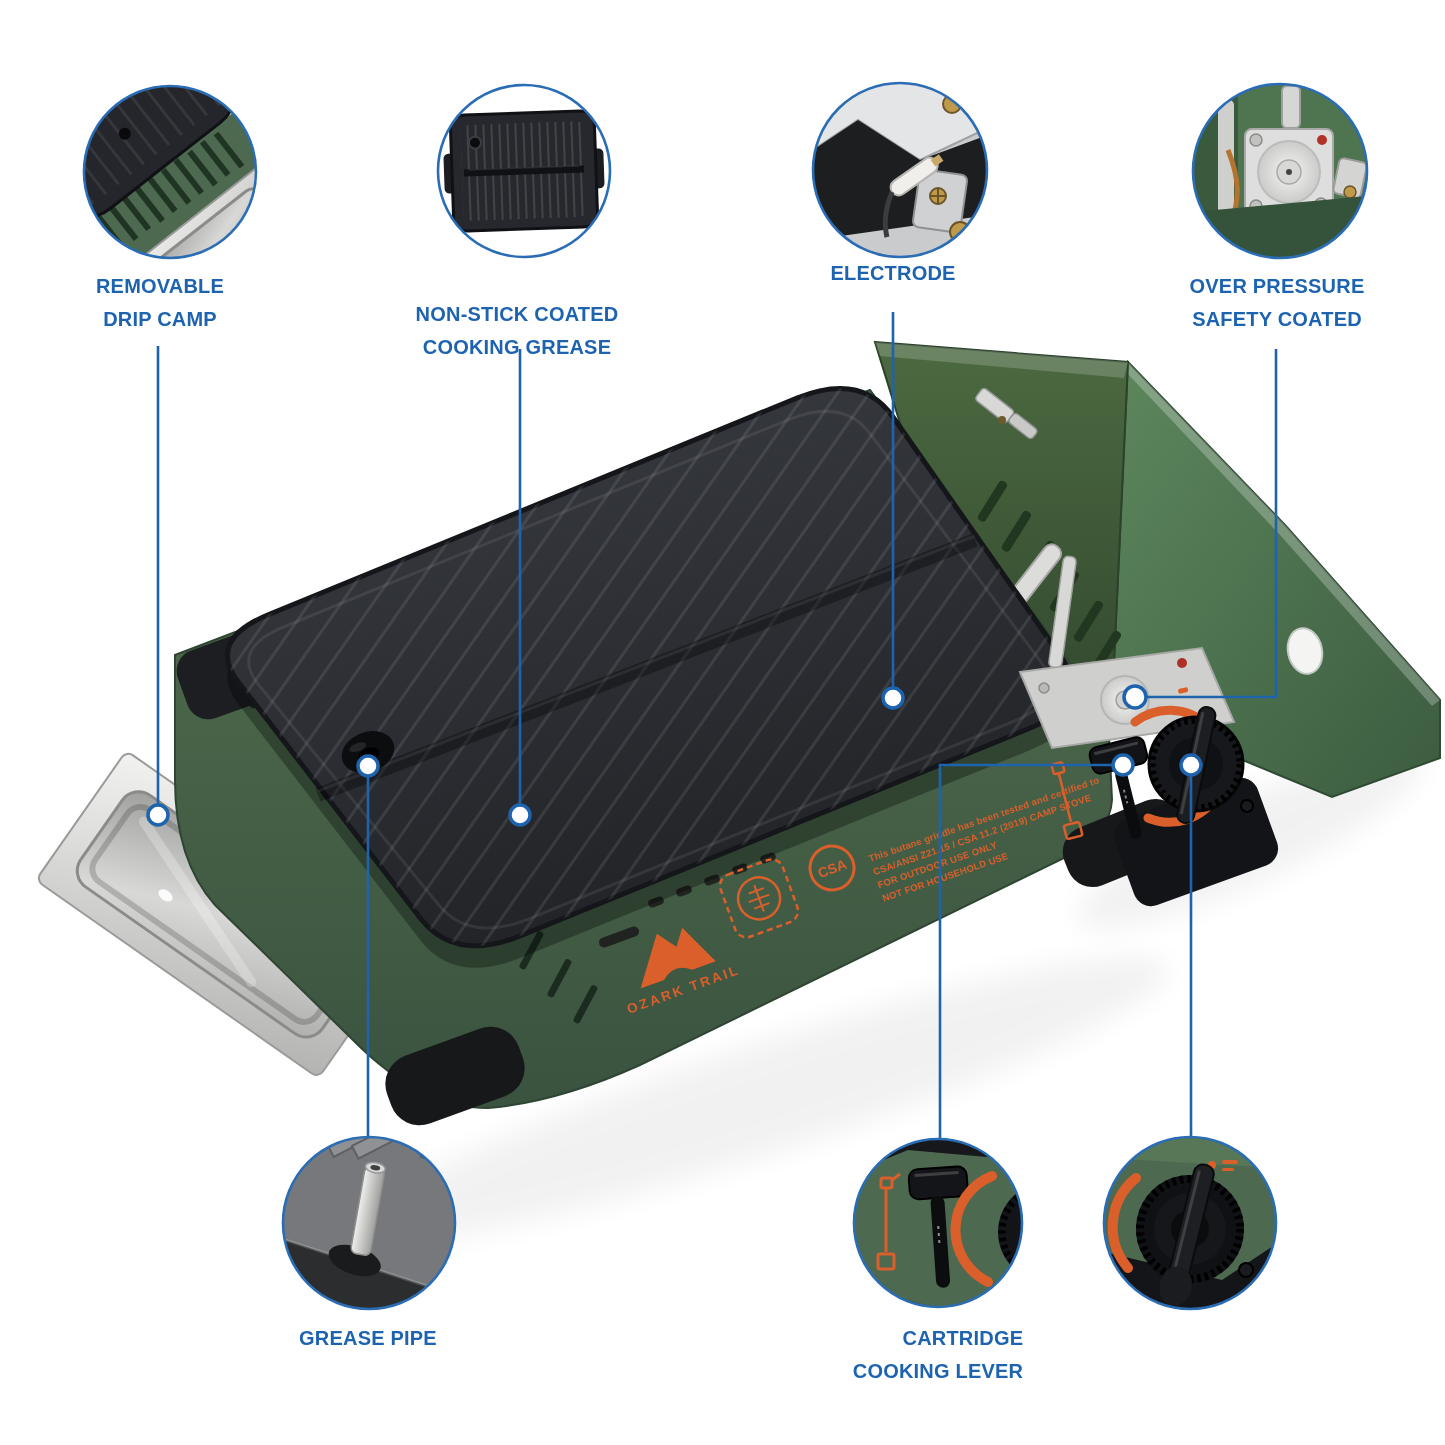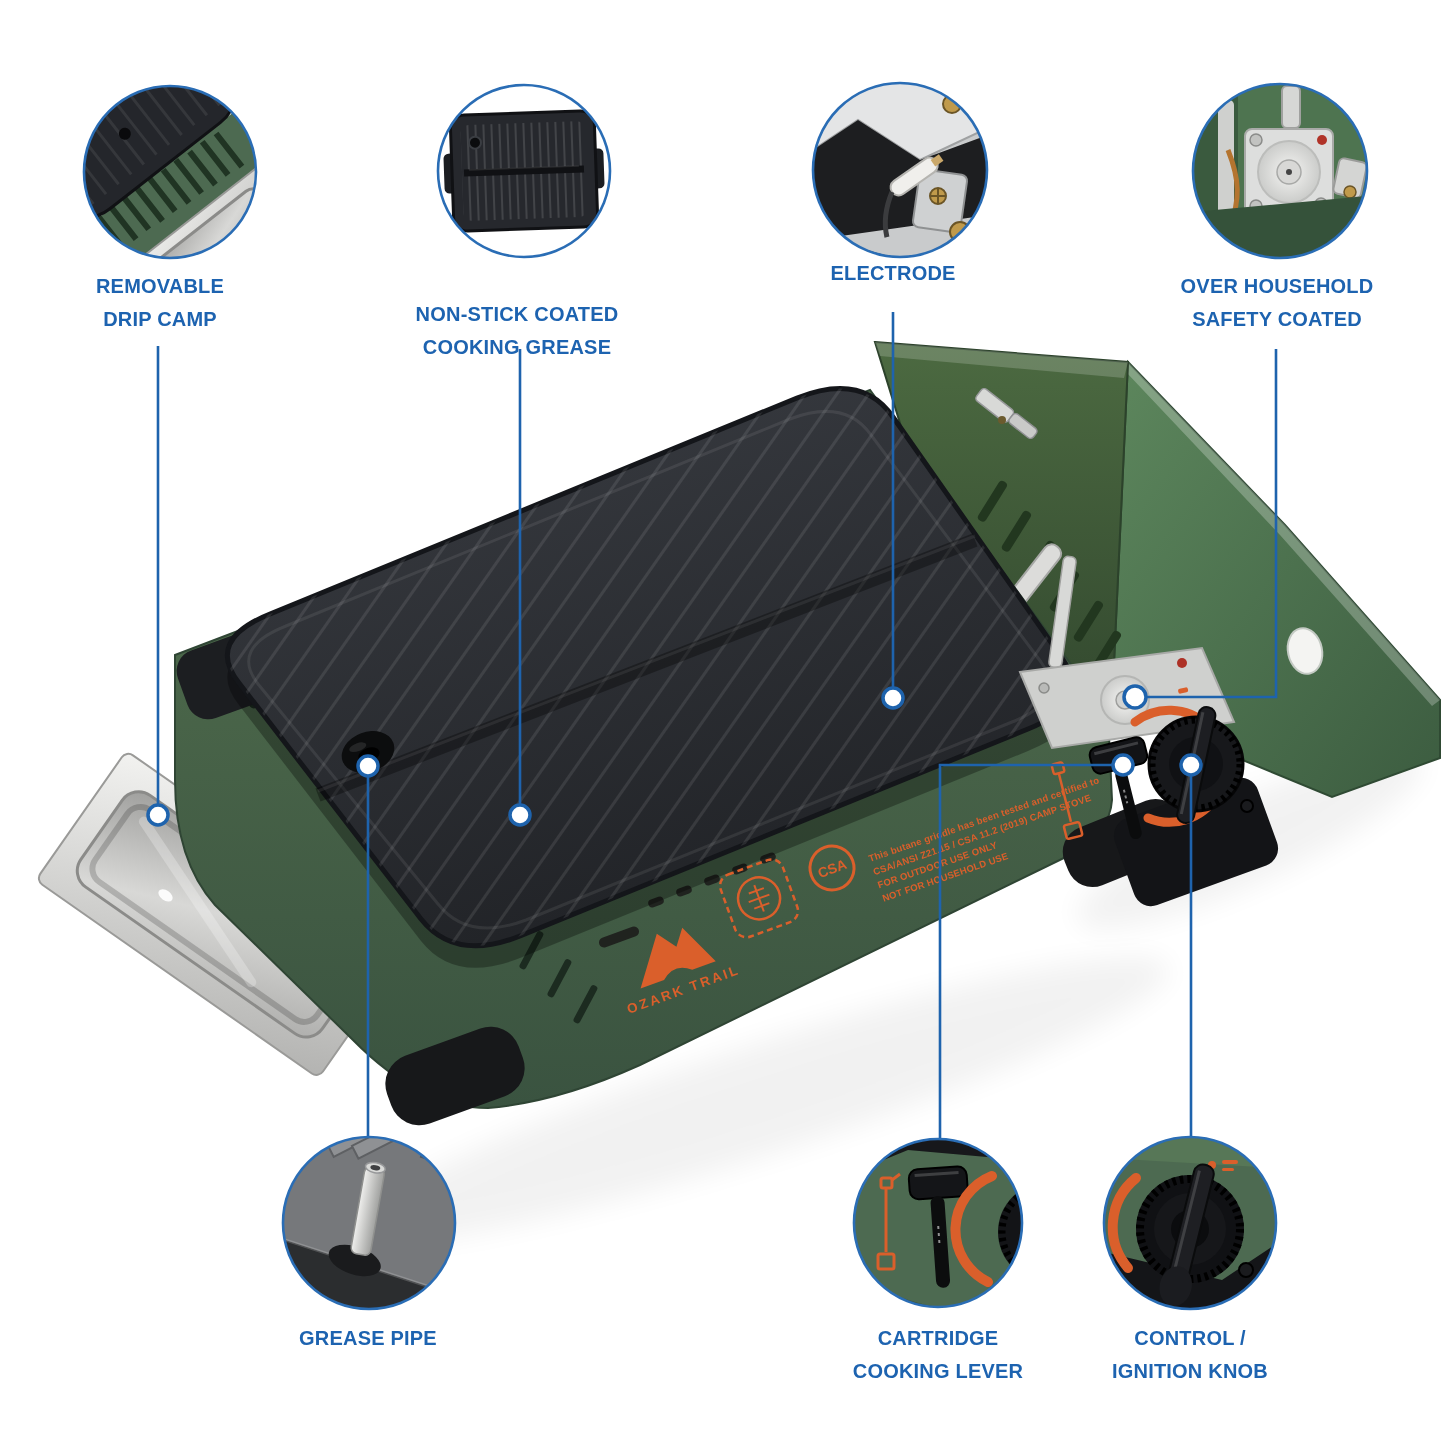--- a/index.html
+++ b/index.html
@@ -398,27 +398,23 @@
   <span class="lab-line">DRIP CAMP</span>
 </div>
 <div class="callout-label" style="left:517px;top:270px;margin-top:28px;">
   <span class="lab-line">NON-STICK COATED</span>
   <span class="lab-line">COOKING GREASE</span>
 </div>
 <div class="callout-label" style="left:893px;top:257px;">
   <span class="lab-line">ELECTRODE</span>
 </div>
 <div class="callout-label" style="left:1277px;top:270px;">
-  <span class="lab-line">OVER HOUSEHOLD</span>
+  <span class="lab-line">OVER PRESSURE</span>
   <span class="lab-line">SAFETY COATED</span>
 </div>
 <div class="callout-label" style="left:368px;top:1322px;">
   <span class="lab-line">GREASE PIPE</span>
 </div>
-<div class="callout-label" style="left:938px;top:1322px;">
+<div class="callout-label" style="left:938px;top:1322px;text-align:right;">
   <span class="lab-line">CARTRIDGE</span>
   <span class="lab-line">COOKING LEVER</span>
 </div>
-<div class="callout-label" style="left:1190px;top:1322px;">
-  <span class="lab-line">CONTROL /</span>
-  <span class="lab-line">IGNITION KNOB</span>
-</div>
 </div>
 
 </body></html>

